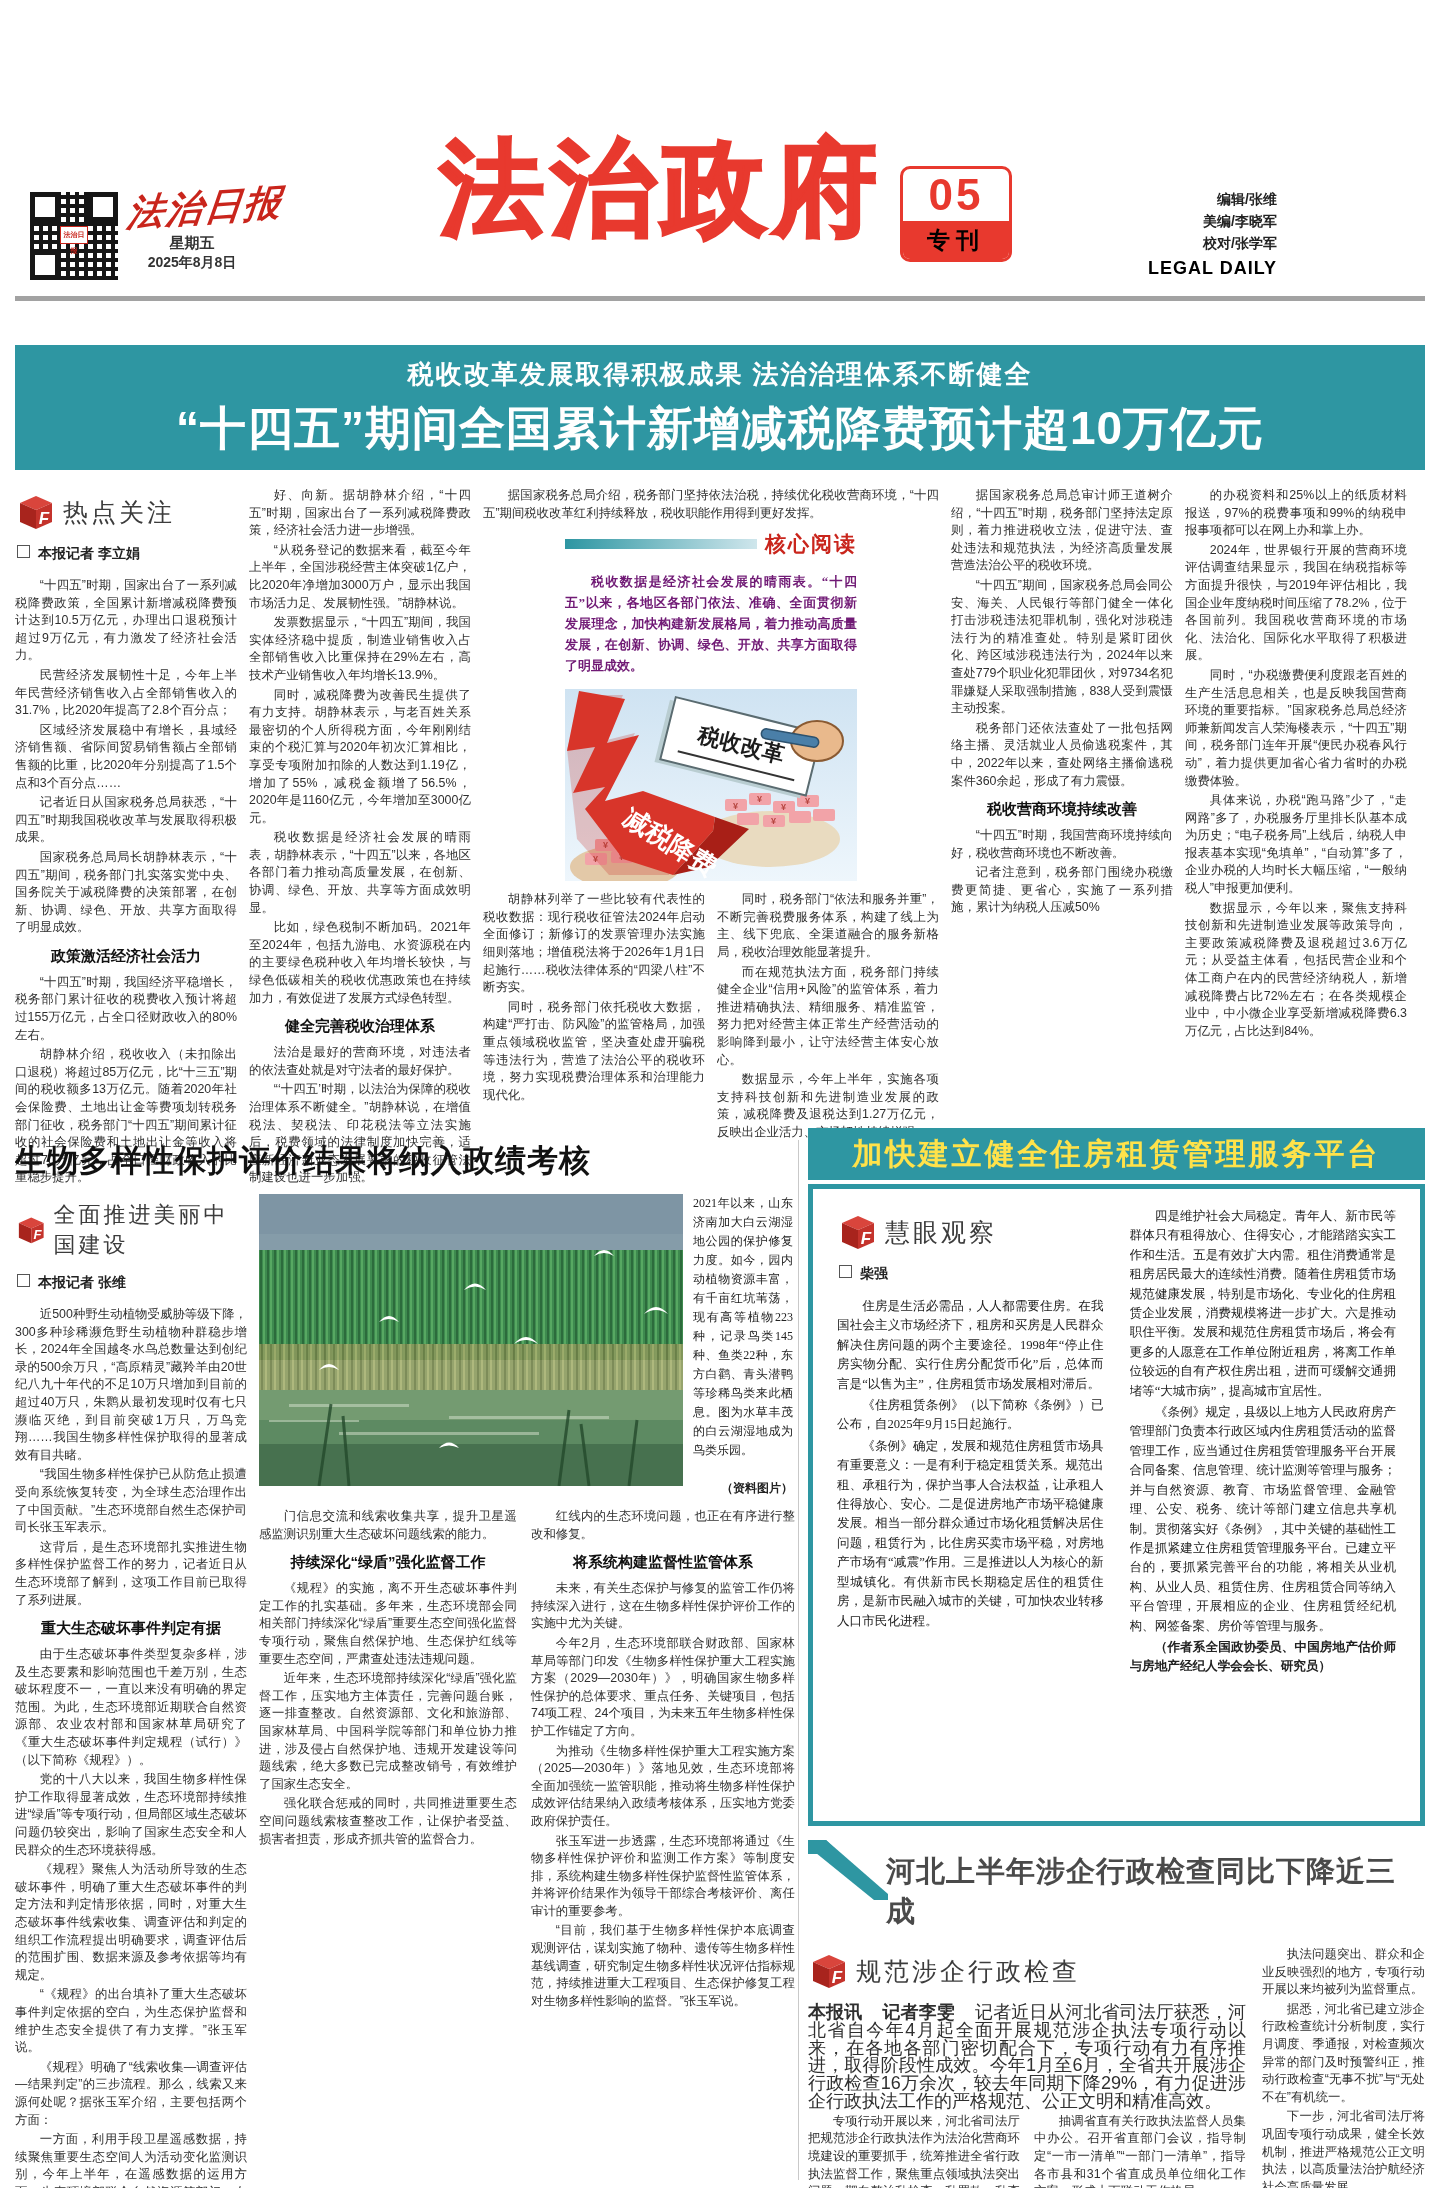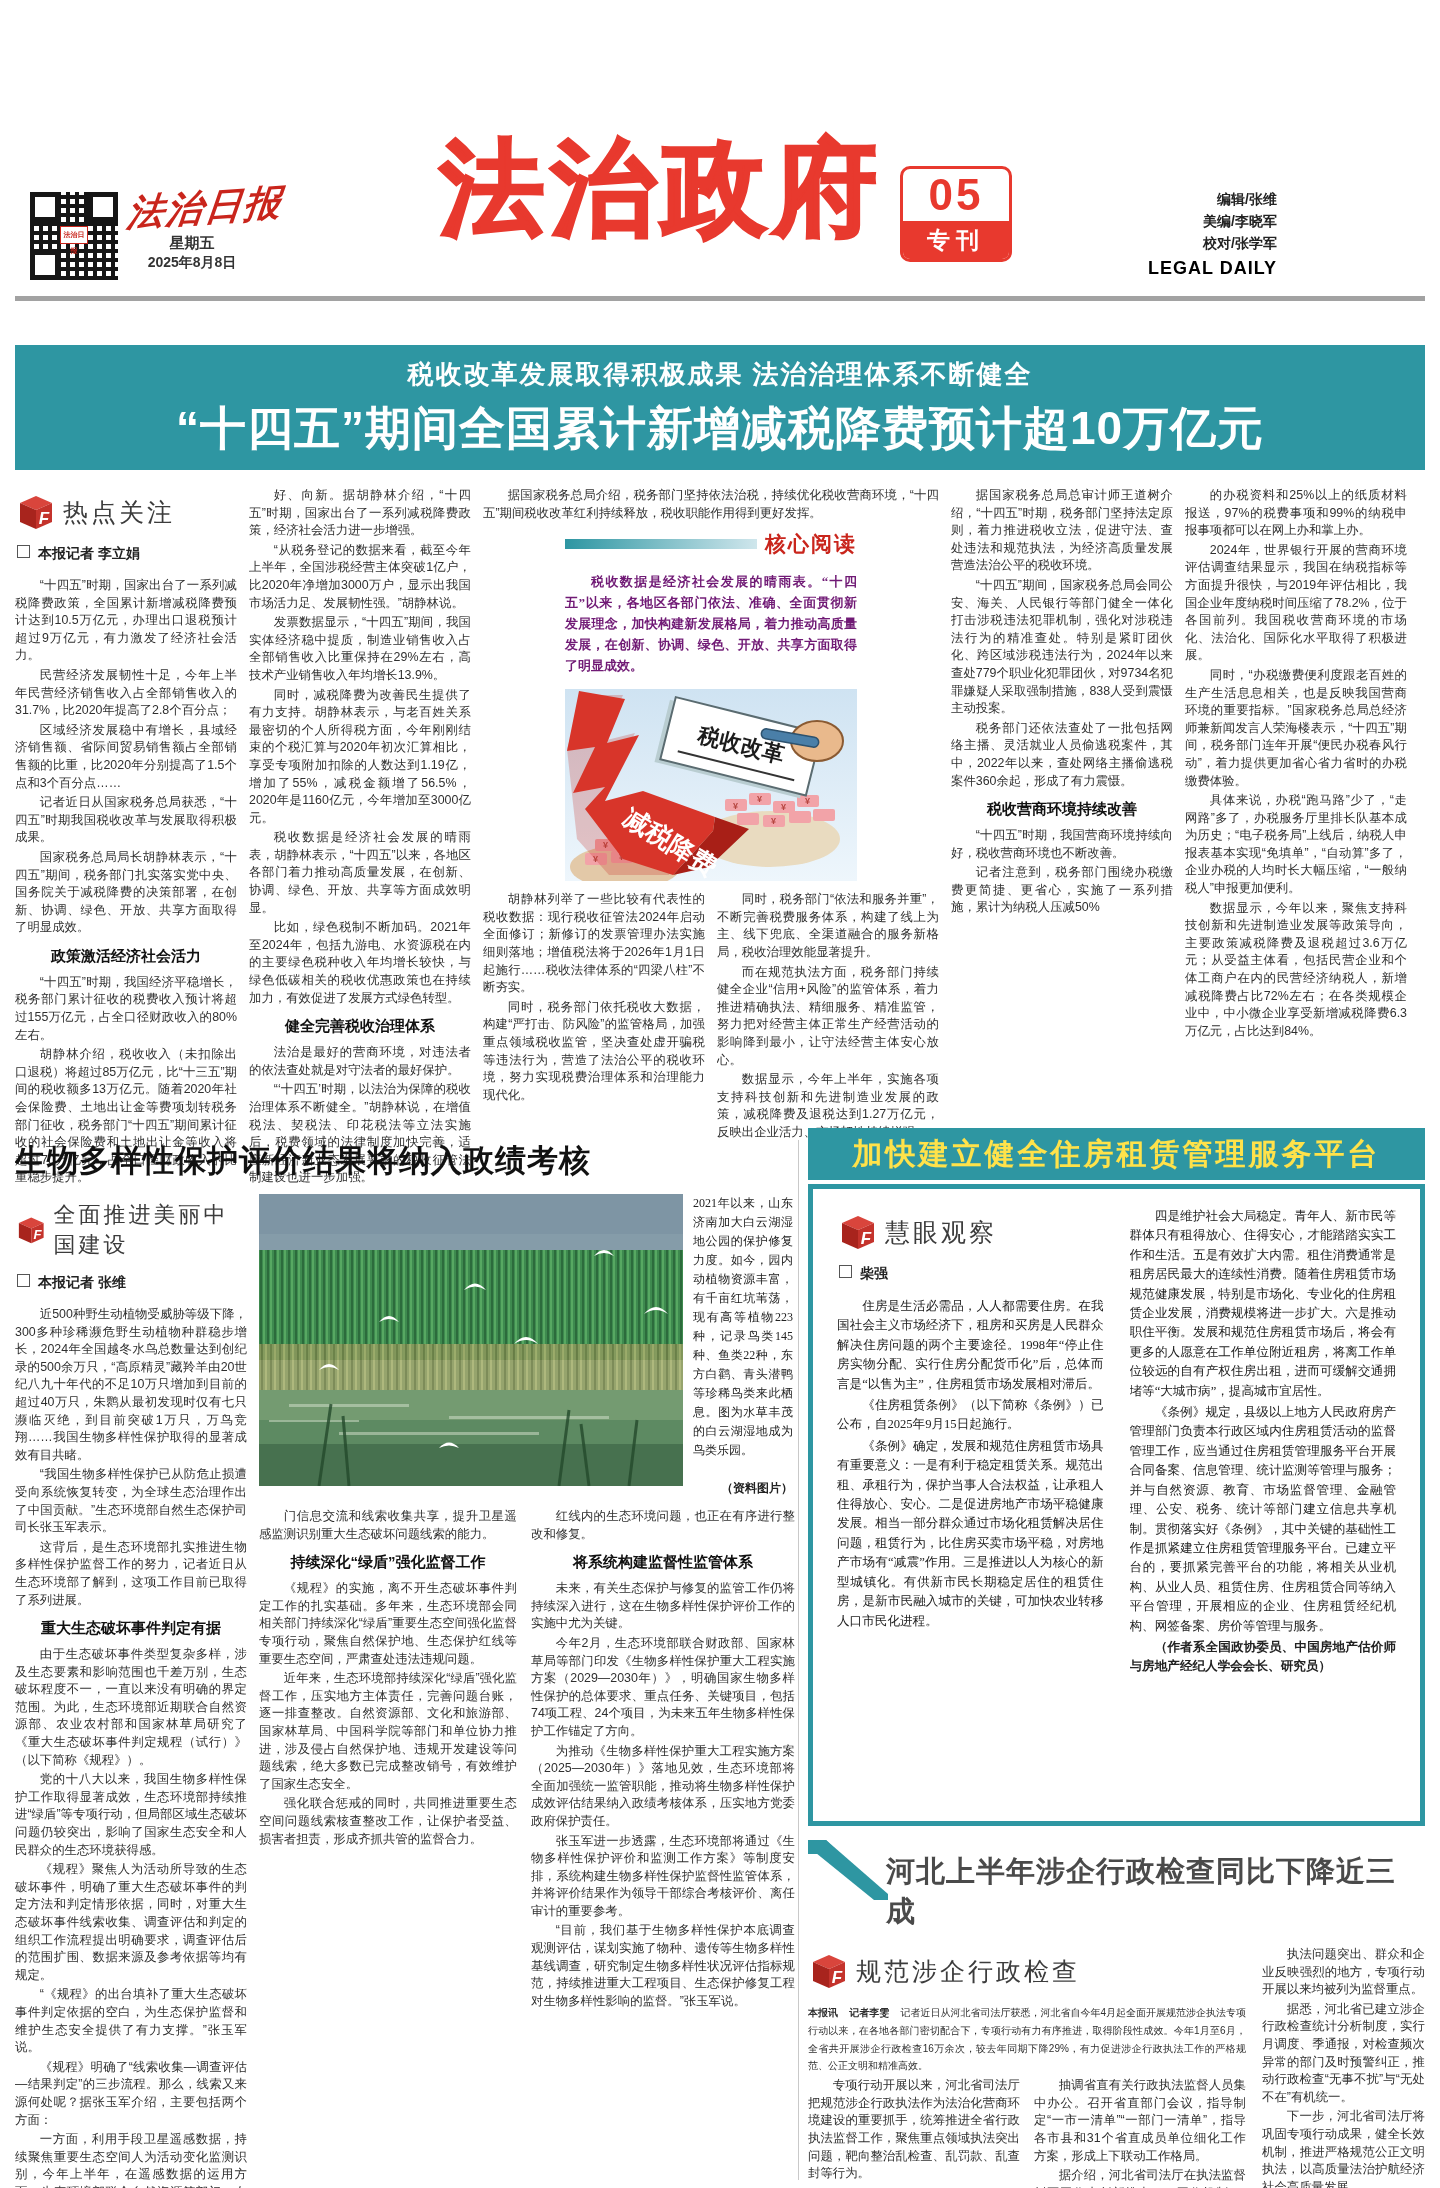--- a/index.html
+++ b/index.html
@@ -19,21 +19,21 @@
   .script-name{position:absolute;left:112px;top:58px;width:130px;color:#c9251c;
       font-family:"Liberation Serif","DejaVu Serif",serif;font-style:italic;font-weight:bold;
       font-size:37px;letter-spacing:2px;transform:rotate(-4deg) skewX(-10deg);white-space:nowrap;}
   .weekday{position:absolute;left:112px;top:108px;width:130px;text-align:center;font-size:15px;font-weight:bold;color:#333;}
   .mdate{position:absolute;left:106px;top:128px;width:142px;text-align:center;font-size:14px;font-weight:bold;color:#333;}
   .big-title{position:absolute;left:425px;top:-6px;font-size:104px;font-weight:900;color:#e8392e;
       letter-spacing:7px;font-family:"Liberation Sans",sans-serif;-webkit-text-stroke:3px #e8392e;}
   .badge{position:absolute;left:885px;top:40px;width:106px;height:90px;border:3px solid #e8392e;border-radius:10px;
       overflow:hidden;background:#fff;}
   .badge .num{display:block;text-align:center;font-size:44px;font-weight:900;color:#e8392e;line-height:52px;letter-spacing:3px;}
-  .badge .typ{display:block;text-align:center;background:#e8392e;color:#ffffff;font-size:23px;font-weight:bold;line-height:38px;letter-spacing:6px;}
+  .badge .typ{display:block;text-align:center;background:#e8392e;color:#000000;font-size:23px;font-weight:bold;line-height:38px;letter-spacing:6px;}
   .credits{position:absolute;right:148px;top:62px;text-align:right;font-size:14px;line-height:22px;color:#222;font-weight:bold;}
   .latin{position:absolute;right:148px;top:132px;font-size:18px;font-weight:900;letter-spacing:1px;color:#000;}
   .rule{position:absolute;top:296px;left:15px;right:15px;height:5px;background:#a2a2a2;}
   
   .banner{position:absolute;top:345px;left:15px;right:15px;height:125px;background:#2e96a2;color:#fff;text-align:center;}
   .kicker{margin-top:12px;font-size:26px;font-weight:bold;letter-spacing:2px;}
   .mainhead{margin-top:6px;font-size:46px;font-weight:900;letter-spacing:1px;}
   
   .tax-body{position:absolute;top:487px;left:15px;right:15px;height:698px;display:flex;gap:12px;overflow:hidden;}
   .tcol{width:222px;flex:none;overflow:hidden;}
@@ -79,21 +79,21 @@
   .authnote{font-weight:bold;}
   
   .hebei{position:relative;margin-top:26px;}
   .corner{position:absolute;left:-8px;top:-12px;}
   .hebei h2{margin:1px 0 14px 78px;font-size:29px;font-weight:bold;color:#4a4a4a;letter-spacing:1px;}
   .hebei-cols{display:flex;gap:16px;}
   .hb-left{width:438px;flex:none;}
   .hb-sub{display:flex;gap:14px;margin-top:2px;}
   .hb-sub > div{flex:1;min-width:0;}
   .hb-right{flex:1;min-width:0;}
-  .lead{margin:0 0 2px 0;font-size:10px;line-height:17.8px;text-align:justify;color:#2f2f2f;}
+  .lead{margin:0 0 2px 0;font-size:18px;line-height:17.8px;text-align:justify;color:#2f2f2f;}
   .lead .bold{font-weight:bold;}
 </style>
 </head>
 <body>
 
 <div id="page">
 
   <div class="masthead">
     <div class="qr">
       <span class="qrb"></span>

